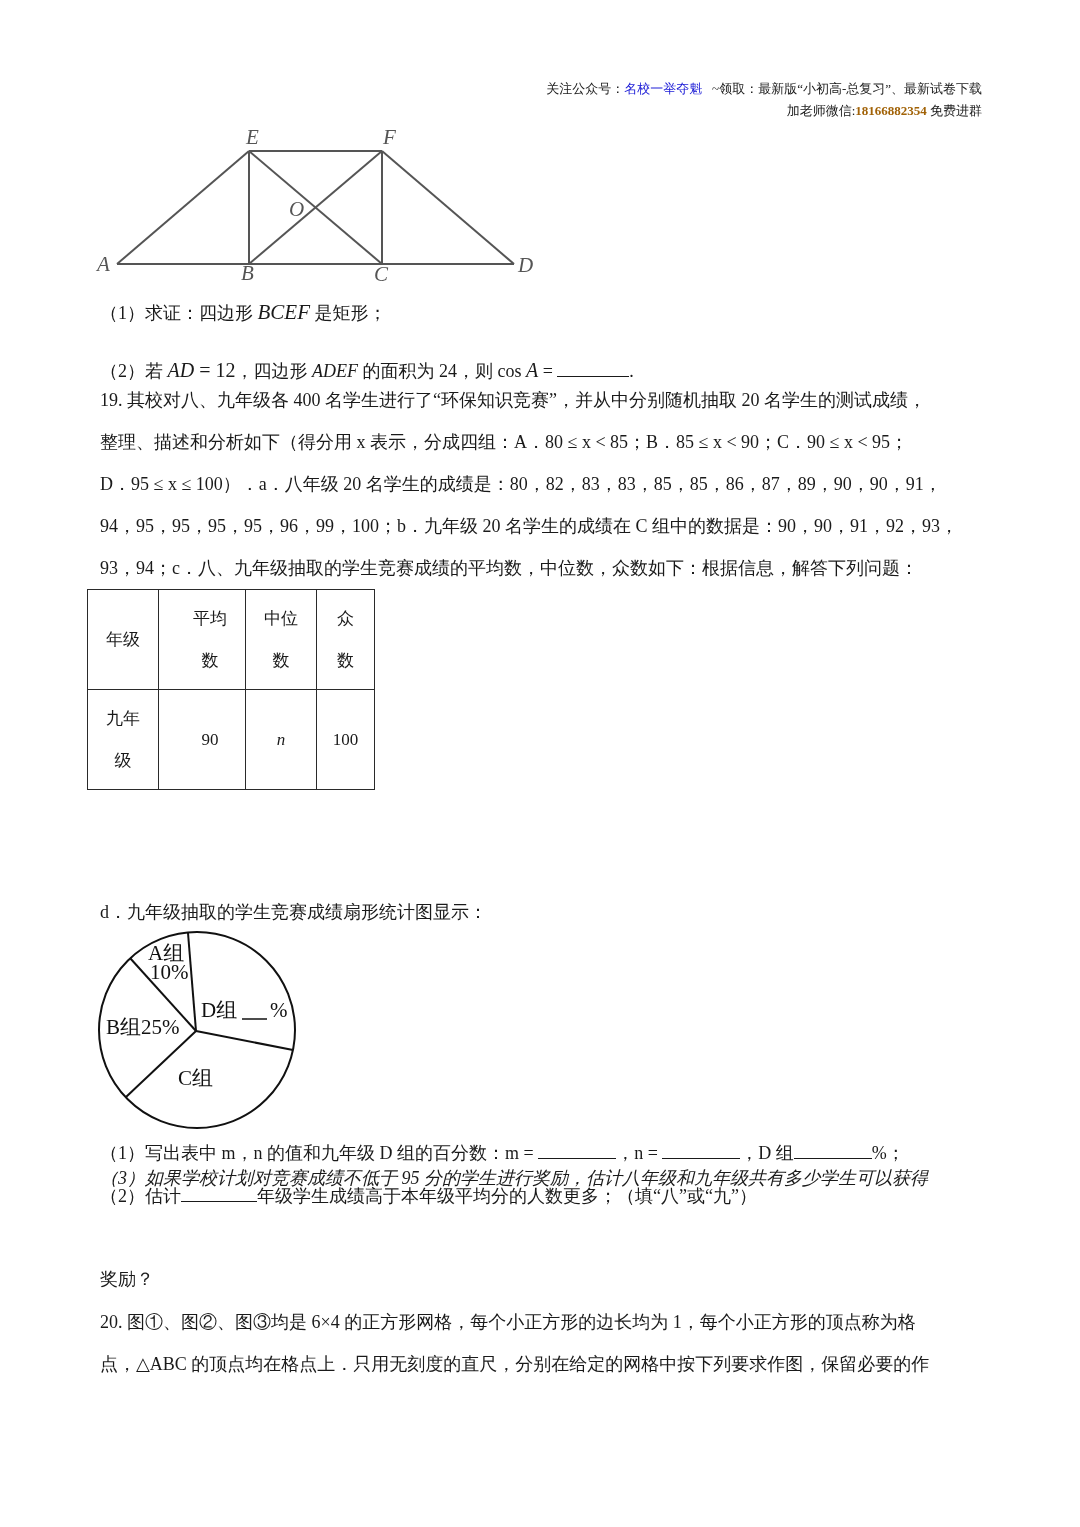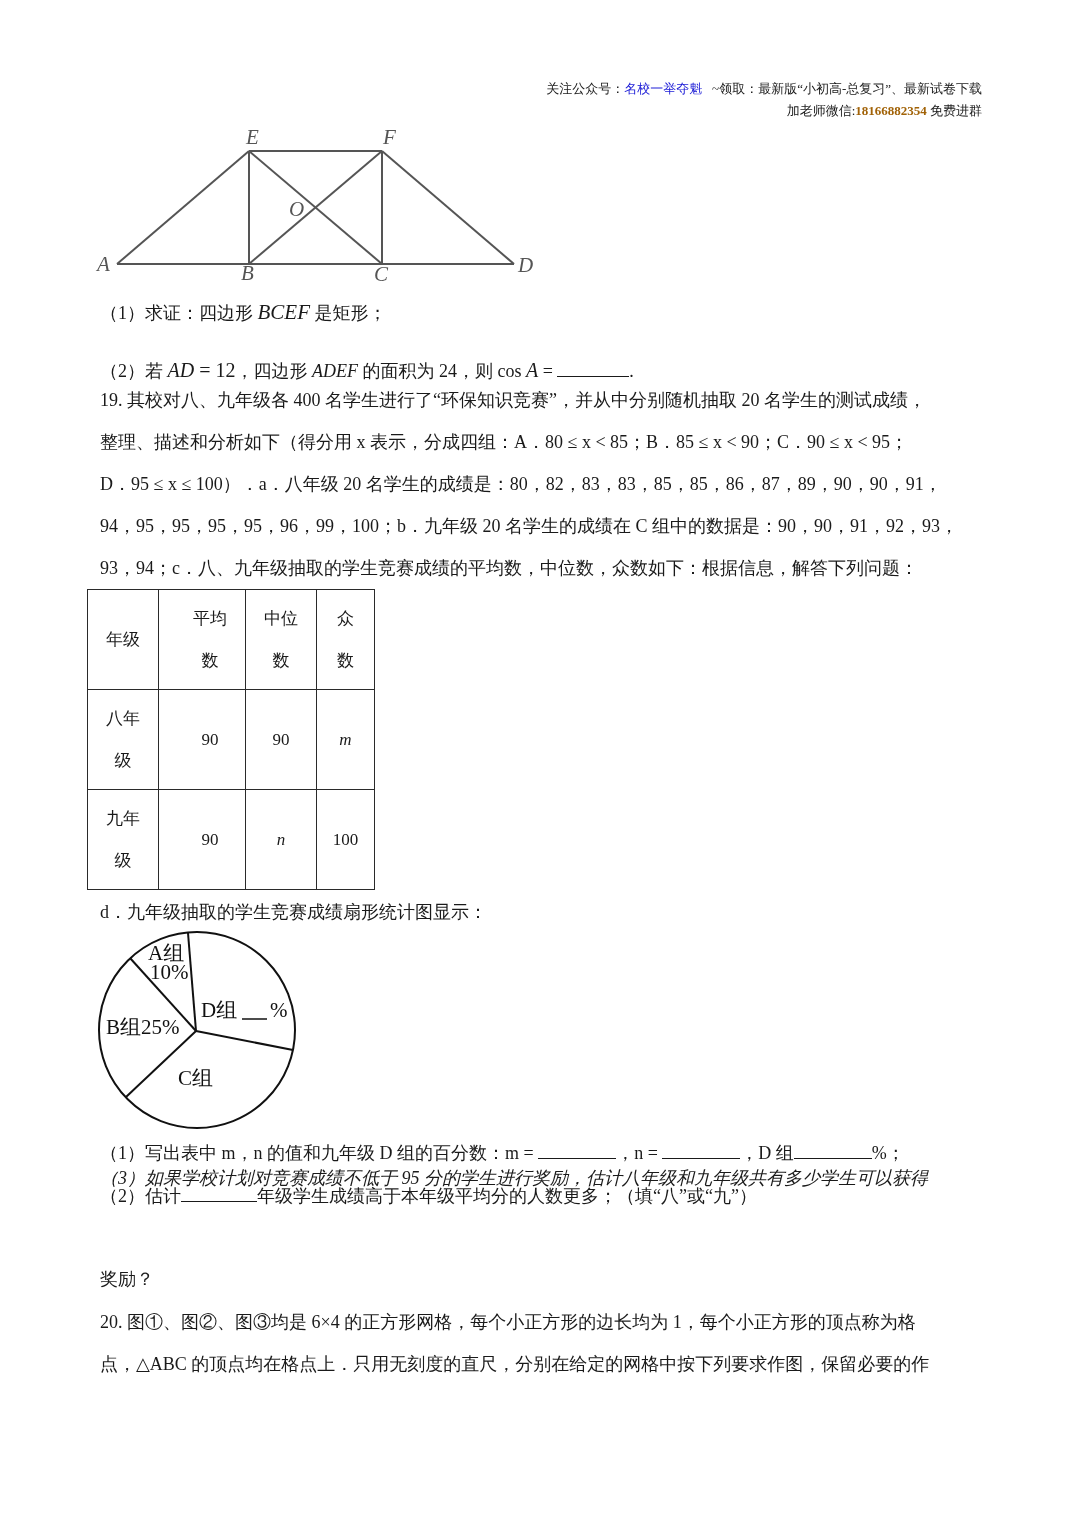--- a/index.html
+++ b/index.html
@@ -85,26 +85,20 @@
 
 <table class="stats">
   <tbody>
       <tr>
     <td class="c0"><span>年级</span></td>
     <td class="c1"><span>平均</span><br><span>数</span></td>
     <td class="c2"><span>中位</span><br><span>数</span></td>
     <td class="c3"><span>众</span><br><span>数</span></td>
   </tr>
   <tr>
-    <td class="c0"><span>八年</span><br><span>级</span></td>
-    <td class="c1">90</td>
-    <td class="c2">90</td>
-    <td class="c3" style="font-style:italic">m</td>
-  </tr>
-  <tr>
     <td class="c0"><span>九年</span><br><span>级</span></td>
     <td class="c1">90</td>
     <td class="c2" style="font-style:italic">n</td>
     <td class="c3">100</td>
   </tr>
 </tbody>
   </table>
 
 <div class="line" style="top:900px;font-family:Liberation Serif, serif;">d．九年级抽取的学生竞赛成绩扇形统计图显示：</div>
 

